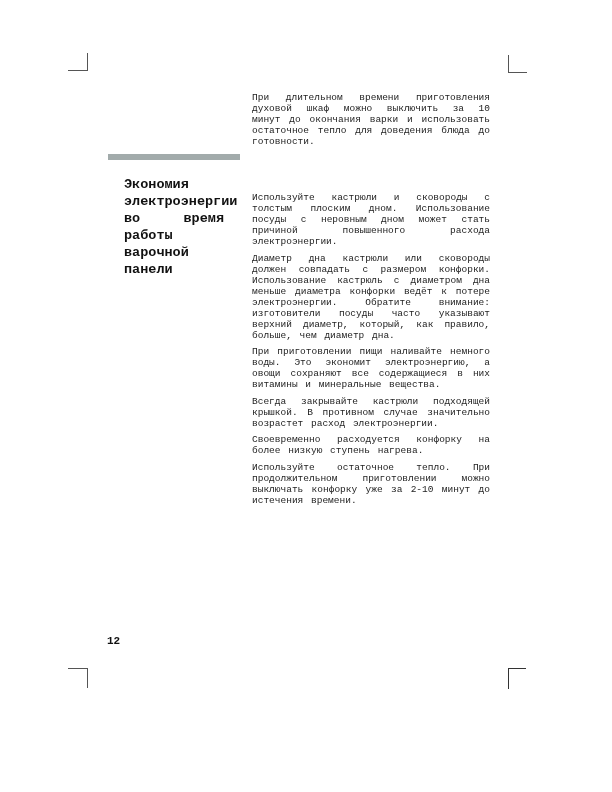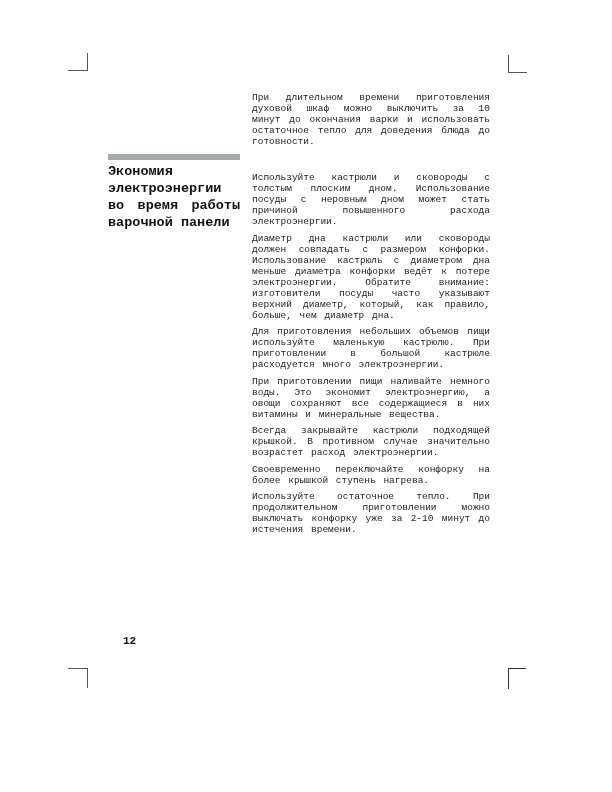--- a/index.html
+++ b/index.html
@@ -50,48 +50,47 @@
 
   .heading-block {
     position: absolute;
     left: 108px; top: 154px; width: 132px;
   }
   .accent-bar {
     width: 132px; height: 6px;
     margin-bottom: 3px;
   }
   .section-title {
-    margin: 0;
+    margin: 16px;
     font-size: 13.5px;
     font-weight: bold;
     line-height: 17px;
     text-align: justify;
     color: #111;
   }
 
   .body-col {
     position: absolute;
-    left: 252px; top: 172px; width: 238px;
+    left: 252px; top: 192px; width: 238px;
   }
   .body-col p {
     margin: 0 0 5.5px 0;
     font-size: 9.5px;
     line-height: 11px;
     text-align: justify;
     word-spacing: 2px;
     color: #222;
   }
 
   .page-number {
     position: absolute;
     left: 107px; top: 635px;
     font-size: 11px;
     font-weight: bold;
     color: #111;
-    margin-left: 16px;
   }
 </style>
 </head>
 <body>
 
 <div class="sheet">
 
   <div class="crop tl"></div>
   <div class="crop tr"></div>
   <div class="crop bl"></div>
@@ -100,22 +99,21 @@
   <p class="intro">При длительном времени приготовления духовой шкаф можно выключить за 10 минут до окончания варки и использовать остаточное тепло для доведения блюда до готовности.</p>
 
   <div class="heading-block">
     <div class="accent-bar" style="background: rgb(162, 171, 171);"></div>
     <h1 class="section-title">Экономия электроэнергии во время работы варочной панели</h1>
   </div>
 
   <div class="body-col">
       <p>Используйте кастрюли и сковороды с толстым плоским дном. Использование посуды с неровным дном может стать причиной повышенного расхода электроэнергии.</p>
       <p>Диаметр дна кастрюли или сковороды должен совпадать с размером конфорки. Использование кастрюль с диаметром дна меньше диаметра конфорки ведёт к потере электроэнергии. Обратите внимание: изготовители посуды часто указывают верхний диаметр, который, как правило, больше, чем диаметр дна.</p>
-      <p>Для приготовления небольших объемов пищи используйте маленькую кастрюлю. При приготовлении в большой кастрюле расходуется много электроэнергии.</p>
       <p>При приготовлении пищи наливайте немного воды. Это экономит электроэнергию, а овощи сохраняют все содержащиеся в них витамины и минеральные вещества.</p>
       <p>Всегда закрывайте кастрюли подходящей крышкой. В противном случае значительно возрастет расход электроэнергии.</p>
-      <p>Своевременно переключайте конфорку на более крышкой ступень нагрева.</p>
+      <p>Своевременно расходуется конфорку на более низкую ступень нагрева.</p>
       <p>Используйте остаточное тепло. При продолжительном приготовлении можно выключать конфорку уже за 2-10 минут до истечения времени.</p>
     </div>
 
   <div class="page-number">12</div>
 
 </div>
 
 </body></html>

